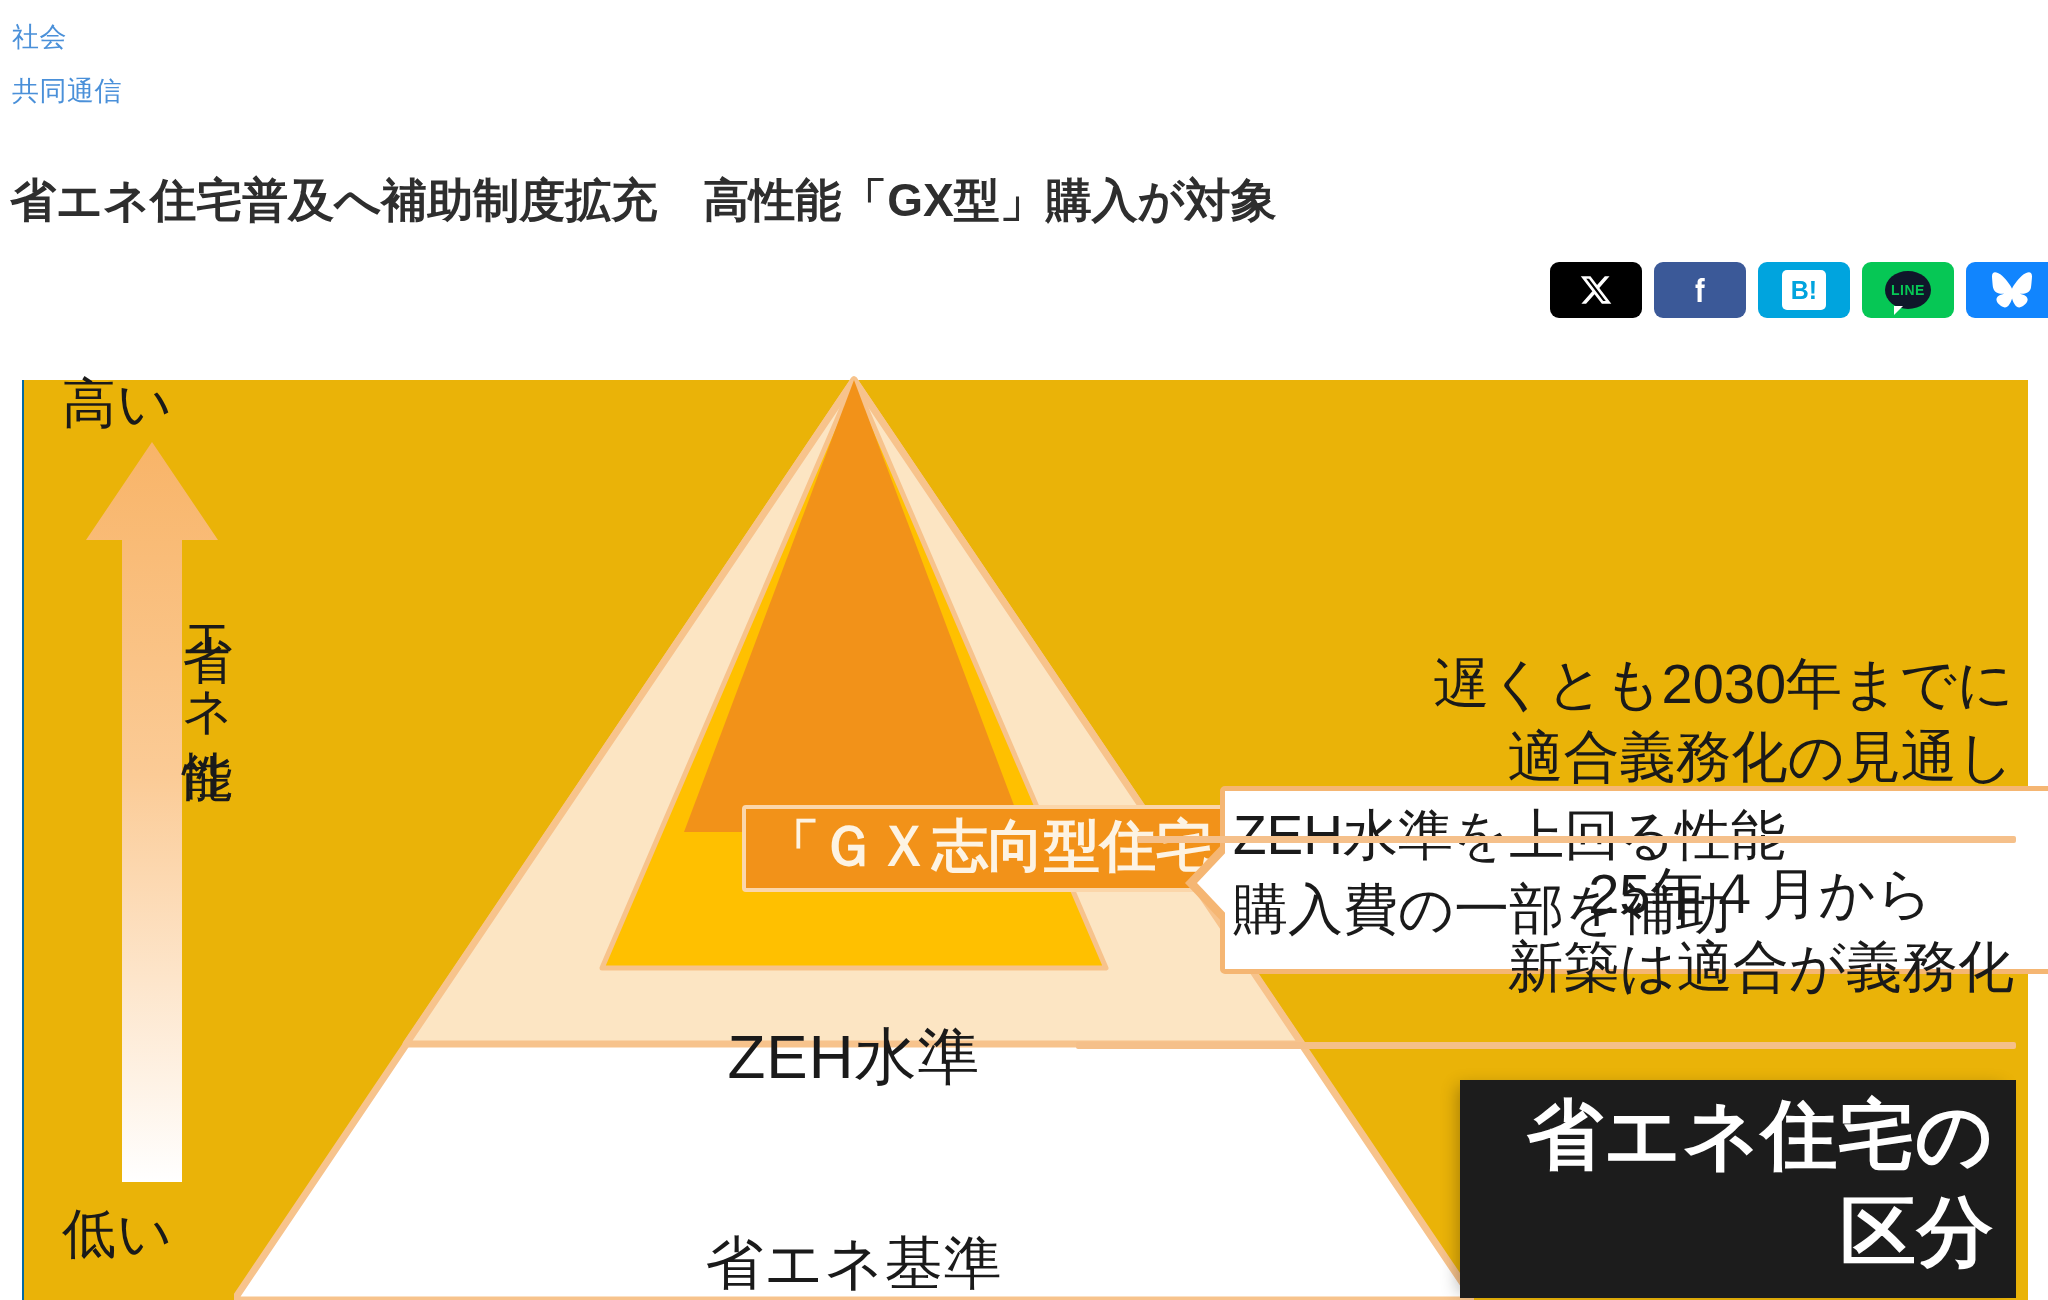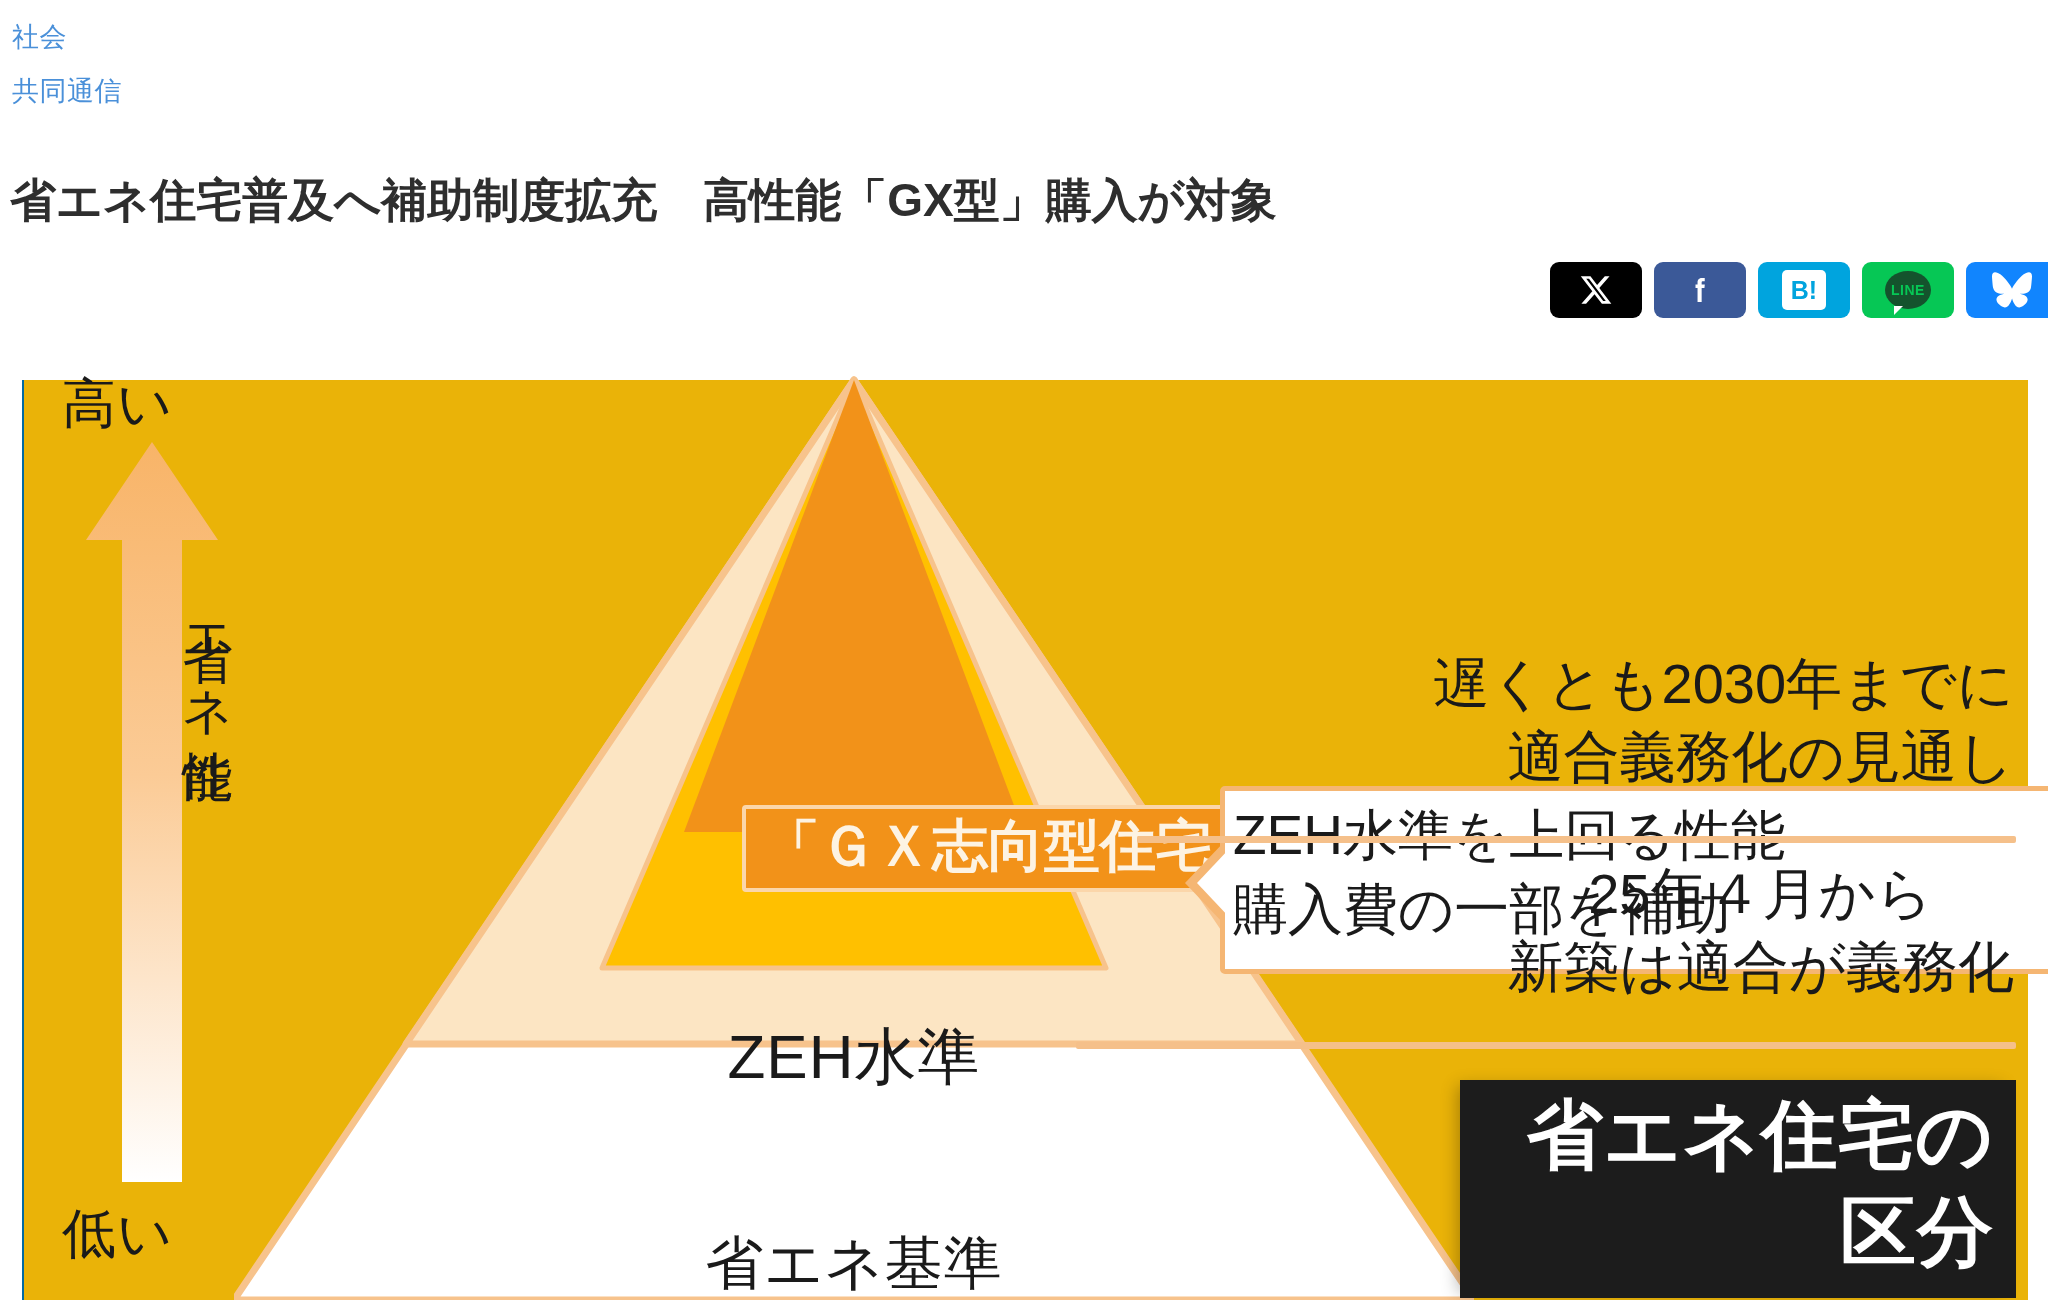--- a/index.html
+++ b/index.html
@@ -82,21 +82,21 @@
     font-weight: 700;
     border-radius: 5px;
     width: 44px;
     height: 40px;
     display: flex;
     align-items: center;
     justify-content: center;
     font-family: "Liberation Sans", sans-serif;
   }
   .glyph-ln {
-    background: #14532d;
+    background: #0f172a;
     color: #06c755;
     font-size: 14px;
     font-weight: 700;
     border-radius: 50% 50% 50% 50%;
     width: 46px;
     height: 38px;
     display: flex;
     align-items: center;
     justify-content: center;
     position: relative;

